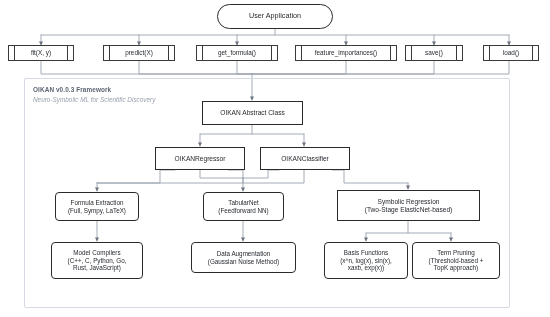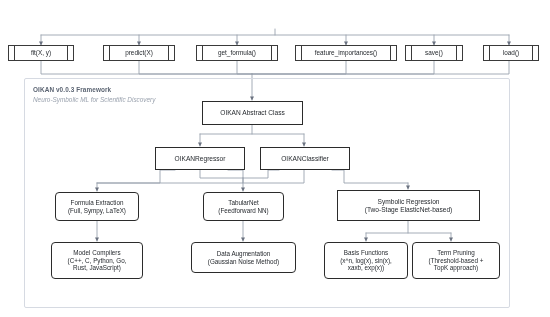--- a/index.html
+++ b/index.html
@@ -111,20 +111,23 @@
       <path d="M366,233 L451,233"></path>
       <path d="M366,233 L366,241" marker-end="url(#ah)"></path>
       <path d="M451,233 L451,241" marker-end="url(#ah)"></path>
     </g>
   </svg>
 
   <div class="subgraph" style="left:24px;top:78px;width:486px;height:230px;"></div>
   <div class="sg-title" style="left:33px;top:86px;">OIKAN v0.0.3 Framework</div>
   <div class="sg-sub" style="left:33px;top:96px;">Neuro-Symbolic ML for Scientific Discovery</div>
 
+  <div class="node stadium" style="left:217px;top:4px;width:116px;height:25px;">
+    <span class="lbl">User Application</span>
+  </div>
 
   <div class="node subroutine" style="left:8px;top:45px;width:66px;height:16px;">
     <span class="lbl">fit(X, y)</span>
   </div>
   <div class="node subroutine" style="left:103px;top:45px;width:72px;height:16px;">
     <span class="lbl">predict(X)</span>
   </div>
   <div class="node subroutine" style="left:196px;top:45px;width:82px;height:16px;">
     <span class="lbl">get_formula()</span>
   </div>

